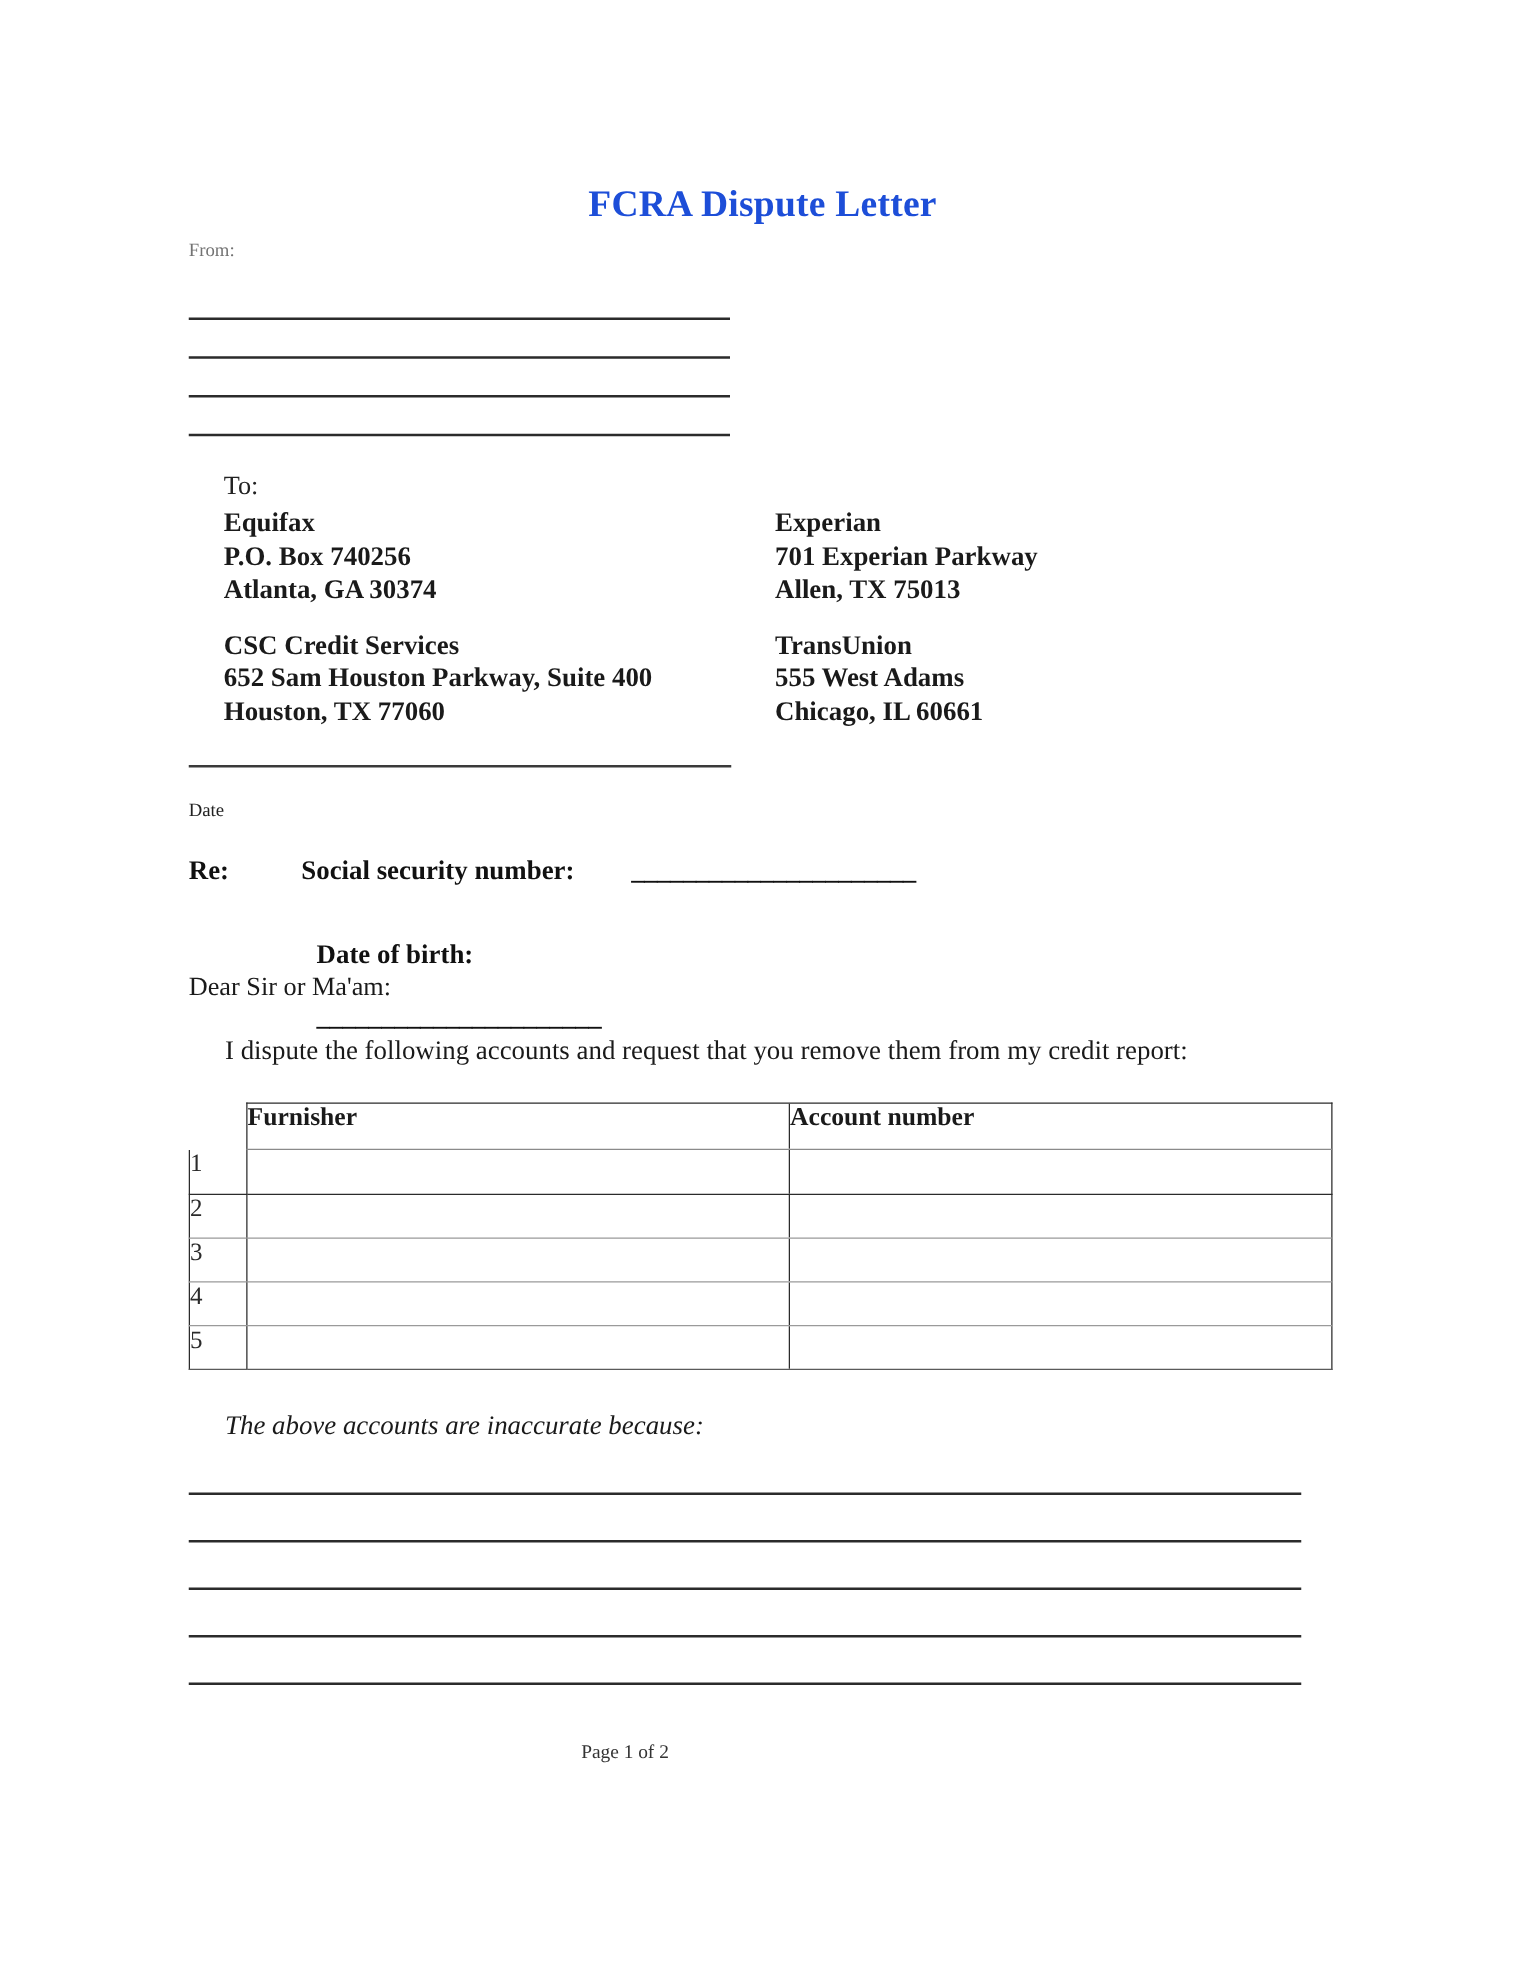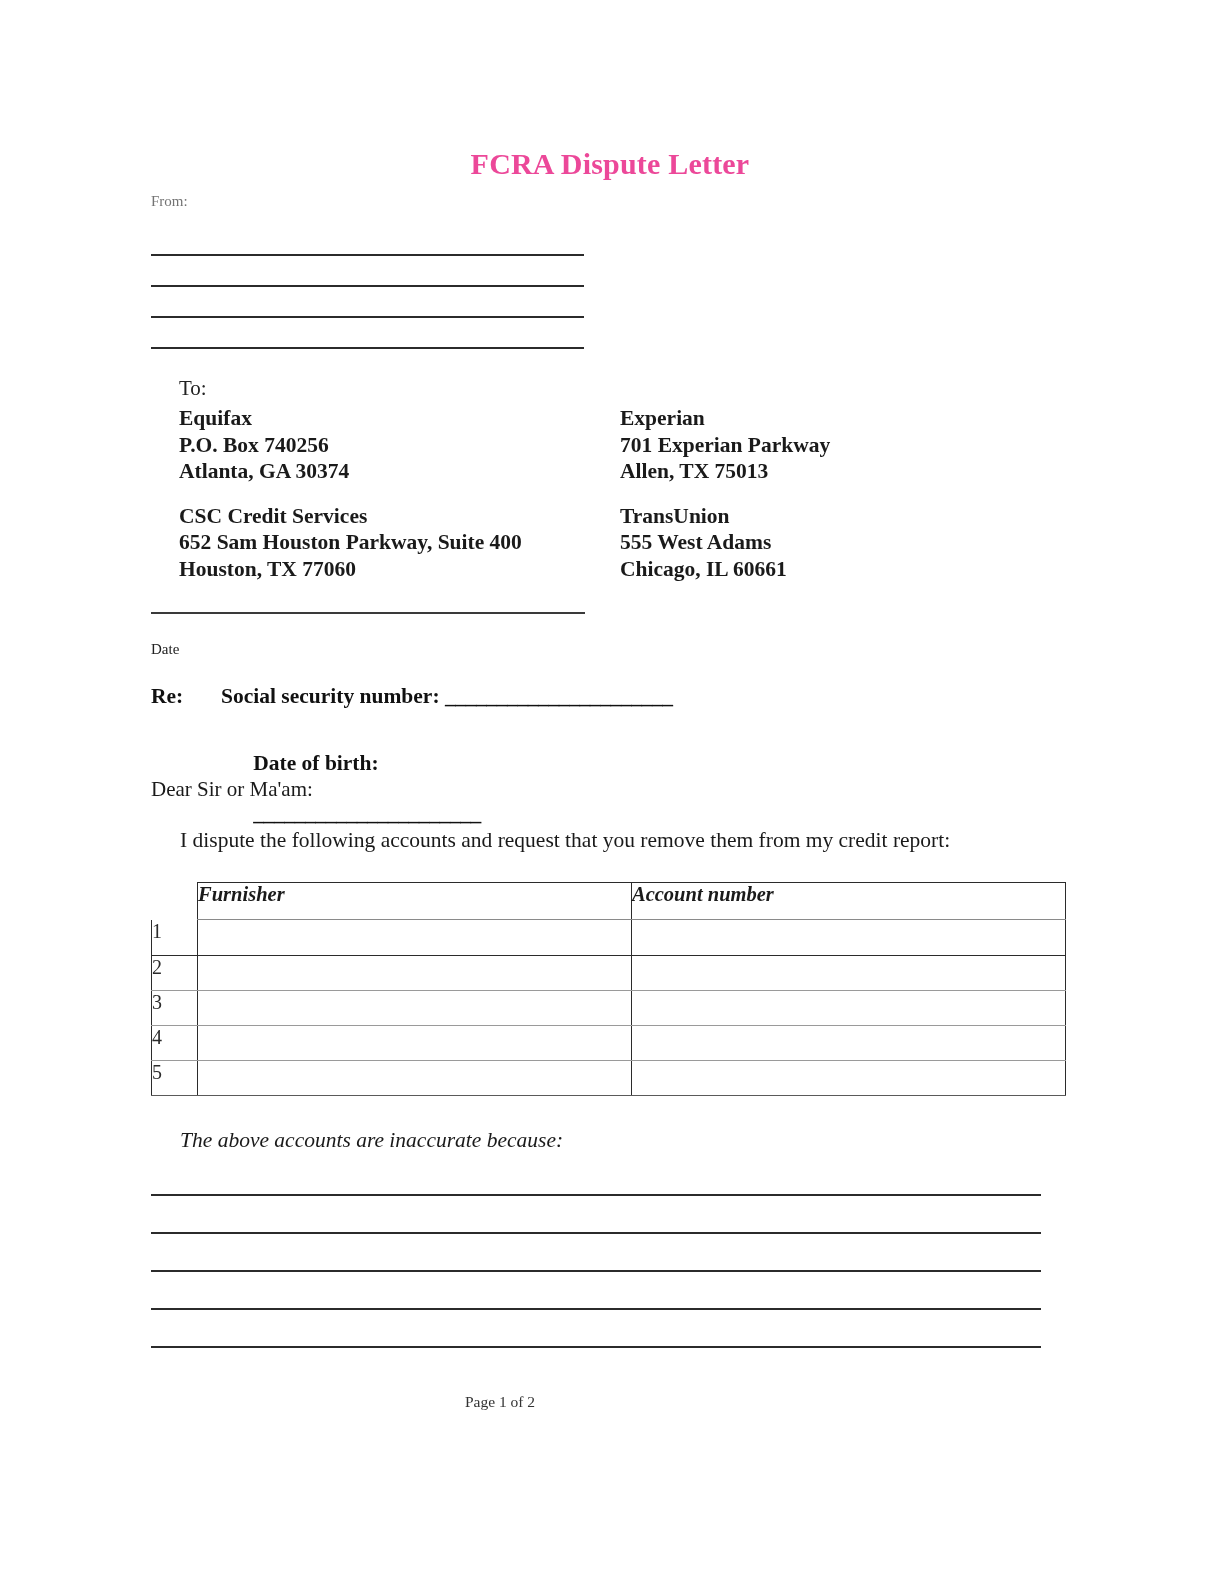--- a/index.html
+++ b/index.html
@@ -26,21 +26,21 @@
   
   .doc-title {
     position: absolute;
     top: 147px;
     left: 0;
     width: 1220px;
     text-align: center;
     font-size: 30px;
     font-weight: bold;
     letter-spacing: 0.2px;
-    color: #ec4899;
+    color: #1d4ed8;
   }
 
   
   .from-label {
     position: absolute;
     top: 193px;
     left: 151px;
     font-size: 15px;
     color: #737373;
   }
@@ -113,20 +113,21 @@
     top: 684px;
     left: 151px;
     font-weight: bold;
     font-size: 21.5px;
     color: #111111;
   }
   .re-line-1 {
     display: flex;
     align-items: baseline;
     white-space: pre;
+    gap: 20px;
   }
   .re-tag { width: 70px; }
   .re-line-2 {
     margin-top: 17px;
     padding-left: 70px;
     white-space: pre;
   }
   .blank-inline { letter-spacing: -0.4px; }
 
   
@@ -170,21 +171,20 @@
   .th-cell {
     height: 36px;
     border-top: 1.6px solid #2b2b2b;
     border-left: 1.6px solid #2b2b2b;
     border-right: 1.6px solid #2b2b2b;
     border-bottom: 1.6px solid #8a8a8a;
     font-weight: bold;
     text-align: left;
     padding: 4px 0 4px 8px;
     font-size: 20.5px;
-    font-style: italic;
   }
   .th-cell.no-right { border-right: none; }
 
   .num-cell {
     border-left: 1.6px solid #2b2b2b;
     border-right: 1.6px solid #2b2b2b;
     padding: 2px 0 0 4px;
     font-size: 20px;
     color: #2b2b2b;
   }

